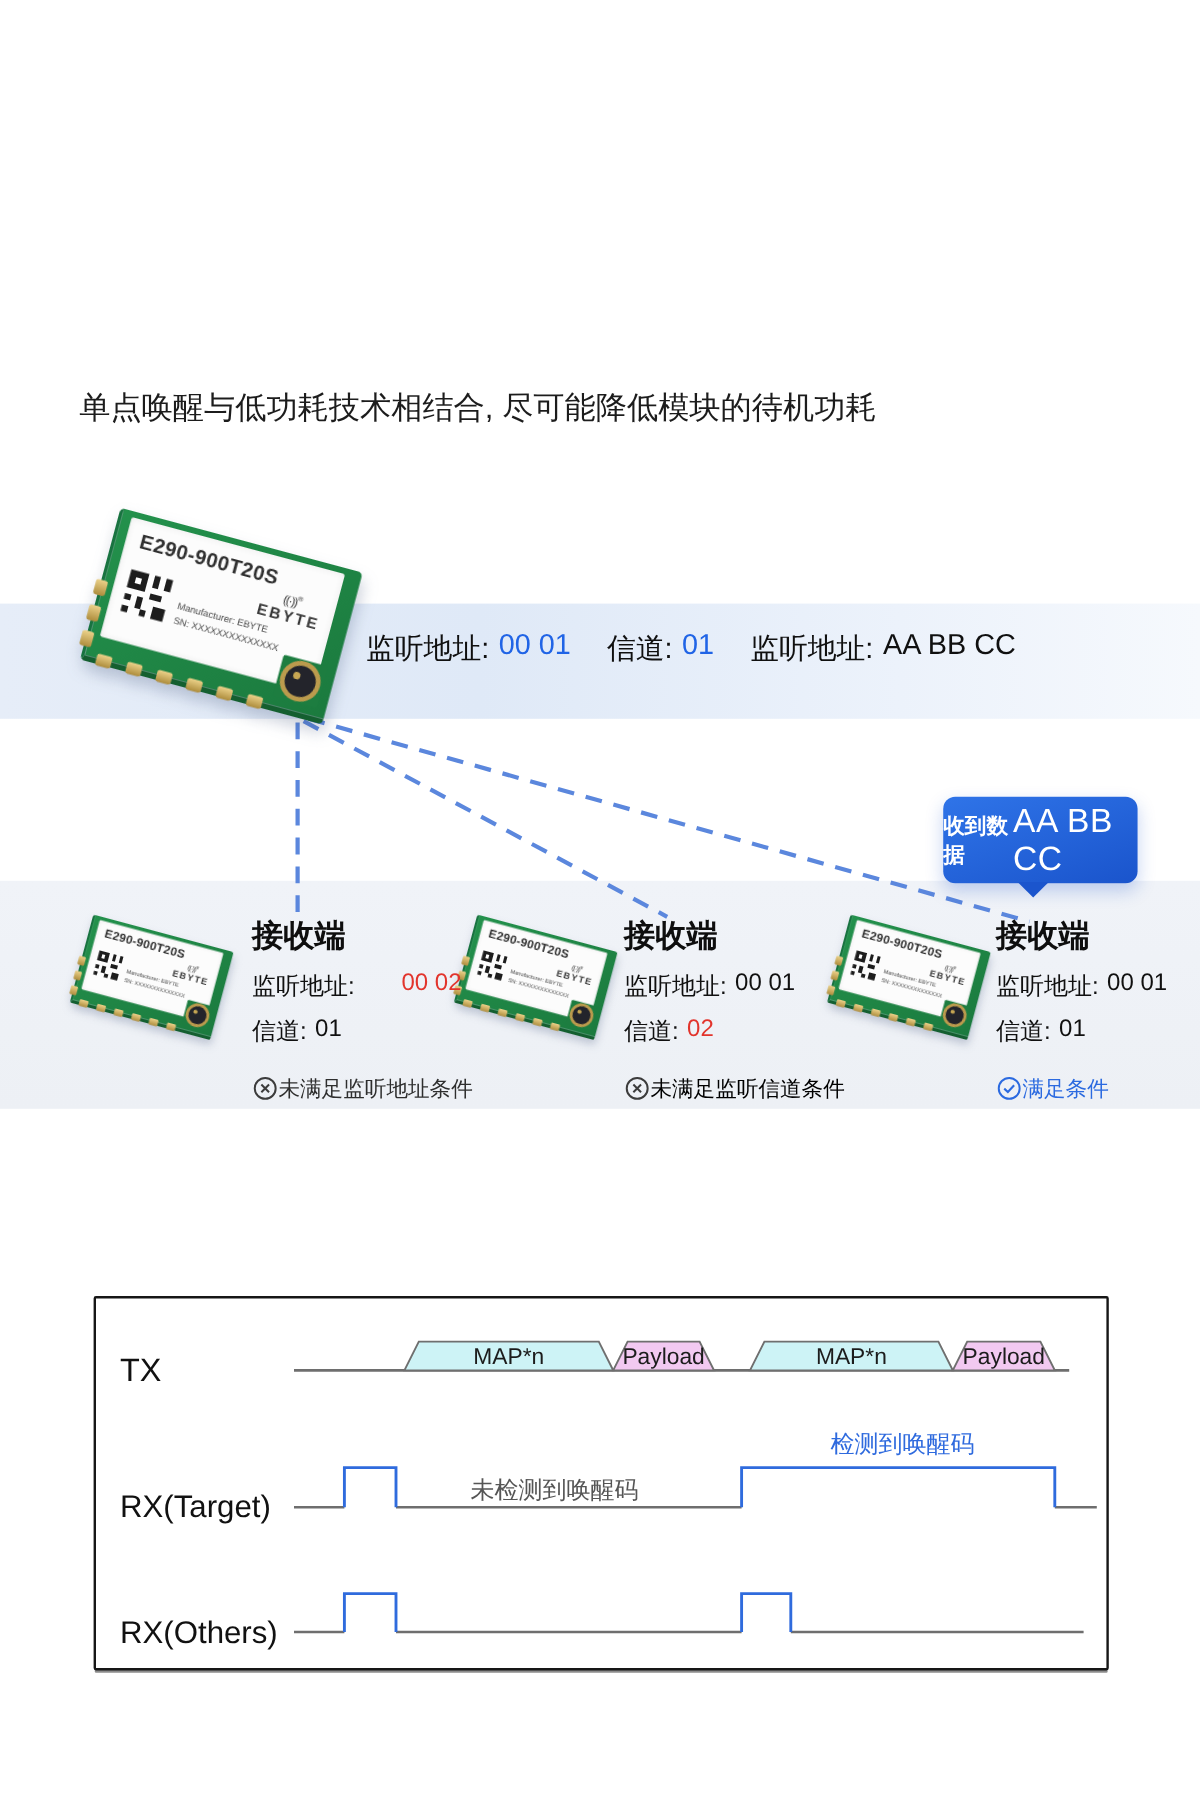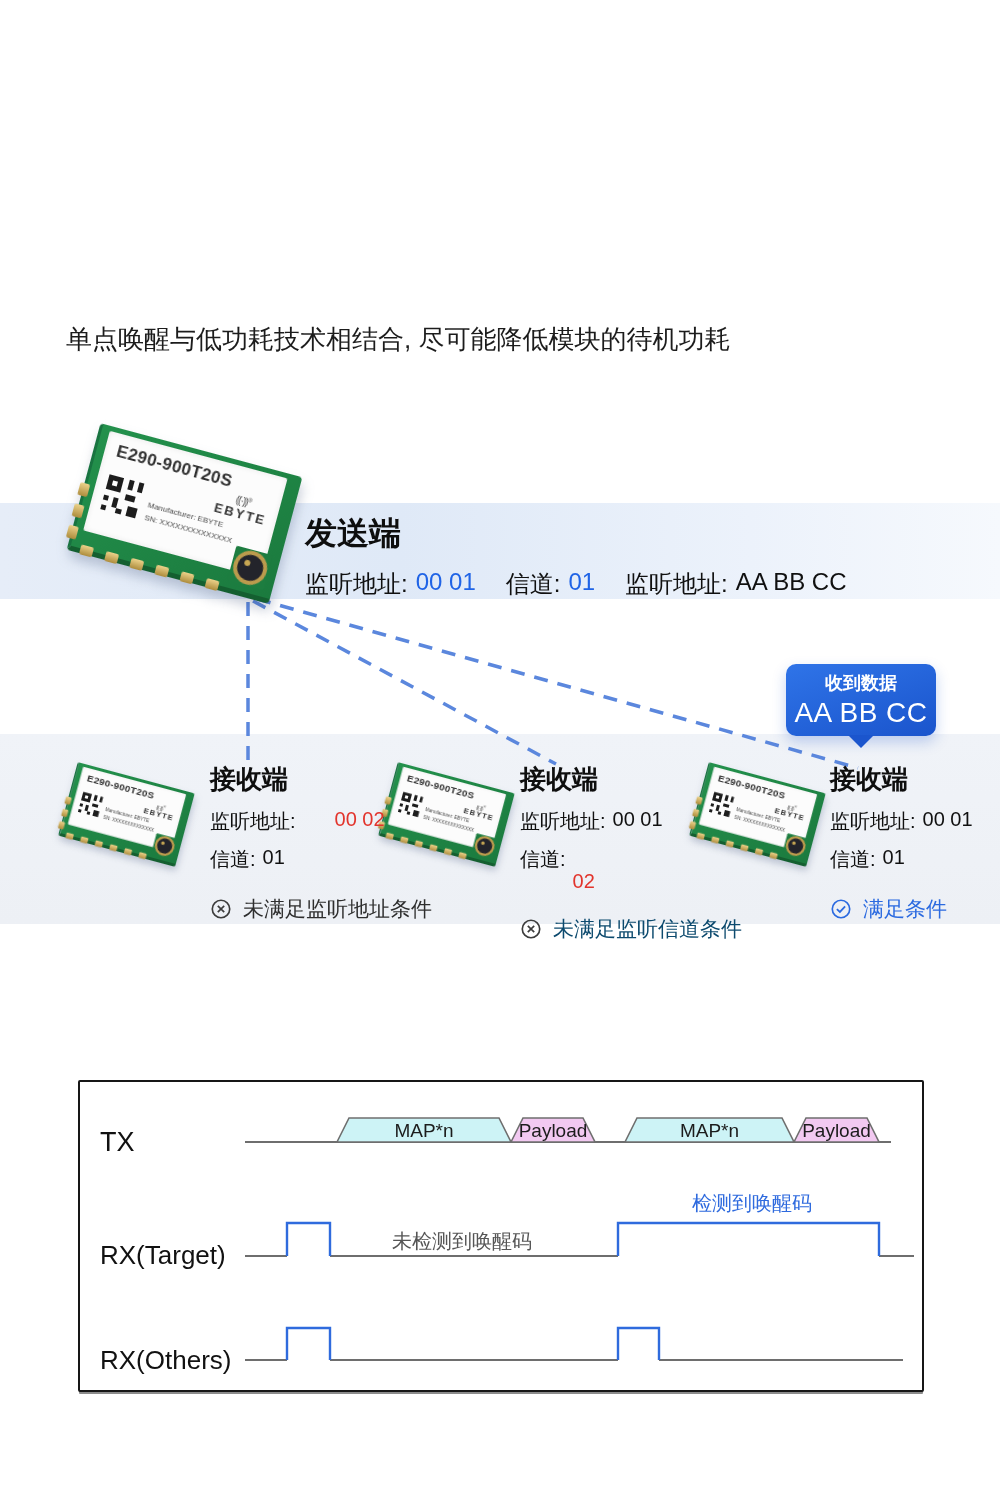--- a/index.html
+++ b/index.html
@@ -21,35 +21,35 @@
   
   .tx-text{position:absolute;left:305px;top:512px;z-index:2;}
   .tx-title{font-size:32px;font-weight:700;color:#0e0e0e;}
   .tx-info{display:flex;gap:30px;margin-top:12px;font-size:24px;color:#101010;white-space:nowrap;}
   .tx-info .fld{display:flex;gap:8px;}
 
   
   #links{position:absolute;left:0;top:0;z-index:1;pointer-events:none;}
 
   
-  .callout{position:absolute;left:786px;top:664px;width:150px;height:72px;z-index:3;
+  .callout{position:absolute;left:786px;top:664px;width:162px;height:72px;z-index:3;
            background:linear-gradient(160deg,#2f74e8,#1a54cc);border-radius:10px;color:#fff;
-           display:flex;flex-direction:column;align-items:center;justify-content:center;gap:2px;
+           display:flex;flex-direction:row;align-items:center;justify-content:center;gap:2px;
            box-shadow:0 6px 14px rgba(26,84,204,.25);}
   .callout::after{content:"";position:absolute;left:62px;bottom:-15px;border:13px solid transparent;
            border-top-color:#1b55cd;border-bottom-width:3px;}
   .callout .c1{font-size:18px;font-weight:600;}
   .callout .c2{font-size:28px;font-weight:500;letter-spacing:.5px;}
 
   
   .receiver{position:absolute;top:762px;z-index:2;}
   .receiver.r1{left:210px;} .receiver.r2{left:520px;} .receiver.r3{left:830px;}
   .rc-title{font-size:26px;font-weight:700;color:#0e0e0e;}
   .rc-line{display:flex;gap:7px;font-size:20px;margin-top:11px;color:#101010;white-space:nowrap;}
-  .rc-status{display:flex;align-items:center;gap:11px;margin-top:22px;font-size:21px;color:#2e2e2e;white-space:nowrap;}
+  .rc-status{display:flex;align-items:center;gap:0;margin-top:22px;font-size:18px;color:#2e2e2e;white-space:nowrap;}
   .rc-status svg{flex:0 0 auto;}
 
   
   .module-slot{position:absolute;width:206px;height:126px;z-index:2;}
   .slot-tx{left:80px;top:448px;}
   .slot-r1{left:22px;top:749px;} .slot-r2{left:342px;top:749px;} .slot-r3{left:653px;top:749px;}
   .slot-tx .module{transform:rotate(15deg);}
   .slot-r1 .module,.slot-r2 .module,.slot-r3 .module{transform:rotate(15deg) scale(0.58);}
   .module{position:relative;width:206px;height:126px;transform-origin:50% 50%;
           background:linear-gradient(135deg,#23914c,#1b7a3e);border-radius:4px;
@@ -226,21 +226,20 @@
           <div class="brand">EBYTE</div>
         </div>
       </div>
       <div class="notch">
         <div class="ufl"></div>
       </div>
     </div>
   </div>
 
   <div class="tx-text">
-    <div class="tx-title">发送端</div>
     <div class="tx-info">
       <div class="fld">
         <span>监听地址:</span>
         <span style="color: rgb(32, 100, 230);">00 01</span>
       </div>
       <div class="fld">
         <span>信道:</span>
         <span style="color: rgb(32, 100, 230);">01</span>
       </div>
       <div class="fld">
@@ -275,28 +274,28 @@
   </div>
 
   <div class="receiver r2">
     <div class="rc-title">接收端</div>
     <div class="rc-line">
         <span>监听地址:</span>
         <span style="color: rgb(16, 16, 16);">00 01</span>
       </div>
     <div class="rc-line">
         <span>信道:</span>
-        <span style="color: rgb(226, 52, 44); margin-top: 24px;">02</span>
+        <span style="color: rgb(226, 52, 44);">02</span>
       </div>
     <div class="rc-status">
       <svg width="22" height="22" viewBox="0 0 24 24">
         <circle cx="12" cy="12" r="9.5" fill="none" stroke="#3c3c3c" stroke-width="1.8"></circle>
         <path d="M8.5 8.5 15.5 15.5 M15.5 8.5 8.5 15.5" stroke="#3c3c3c" stroke-width="1.8" fill="none"></path>
       </svg>
-      <span style="color: #0c4a6e;">未满足监听信道条件</span>
+      <span style="color: #000000;">未满足监听信道条件</span>
     </div>
   </div>
 
   <div class="receiver r3">
     <div class="rc-title">接收端</div>
     <div class="rc-line">
         <span>监听地址:</span>
         <span style="color: rgb(16, 16, 16);">00 01</span>
       </div>
     <div class="rc-line">

